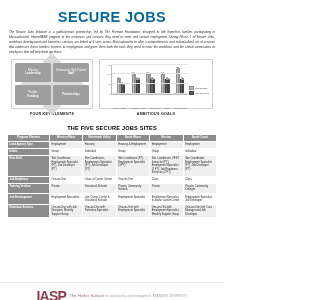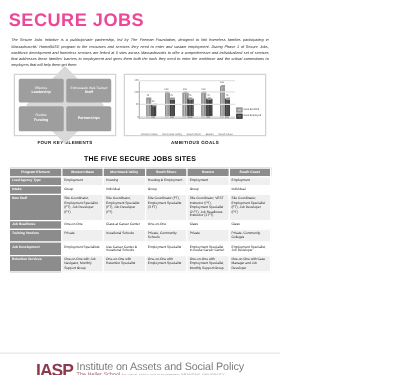--- a/index.html
+++ b/index.html
@@ -6,22 +6,22 @@
   body{
     width:224px;height:300px;overflow:hidden;
     background:#ffffff;
     font-family:"Liberation Sans",sans-serif;
     color:#231f20;
   }
   .page{position:relative;width:224px;height:300px;box-sizing:border-box;padding:0 7px;}
 
   
   .title{
-    text-align:left;font-weight:bold;font-size:14.5px;letter-spacing:.4px;
-    margin:9px 0 5px 0;color:#ec4899;
+    text-align:center;font-weight:bold;font-size:14.5px;letter-spacing:.4px;
+    margin:9px 0 5px 0;color:#0369a1;
   }
 
   
   .intro{
     font-size:3.05px;line-height:1.62;text-align:justify;
     font-style:italic;color:#2a2a2a;padding:0 2px;margin-bottom:4px;
   }
 
   
   .panels{display:flex;gap:6px;justify-content:center;align-items:flex-start;margin-top:2px;}
@@ -334,21 +334,20 @@
           <td>One-on-One with Employment Specialist</td>
           <td>One-on-One with Employment Specialist, Monthly Support Group</td>
           <td>One-on-One with Case Manager and Job Developer</td>
         </tr>
       </tbody>
   </table>
 
   <div class="footer">
     <div class="iasp">IASP</div>
     <div class="ftxt">
-      <div class="f1">Institute on Assets and Social Policy</div>
       <div class="f2">
         <span>The Heller School</span>
         <span class="sm">for social policy and management</span>
         <span class="sm">BRANDEIS UNIVERSITY</span>
       </div>
     </div>
   </div>
 
 </div>
 

